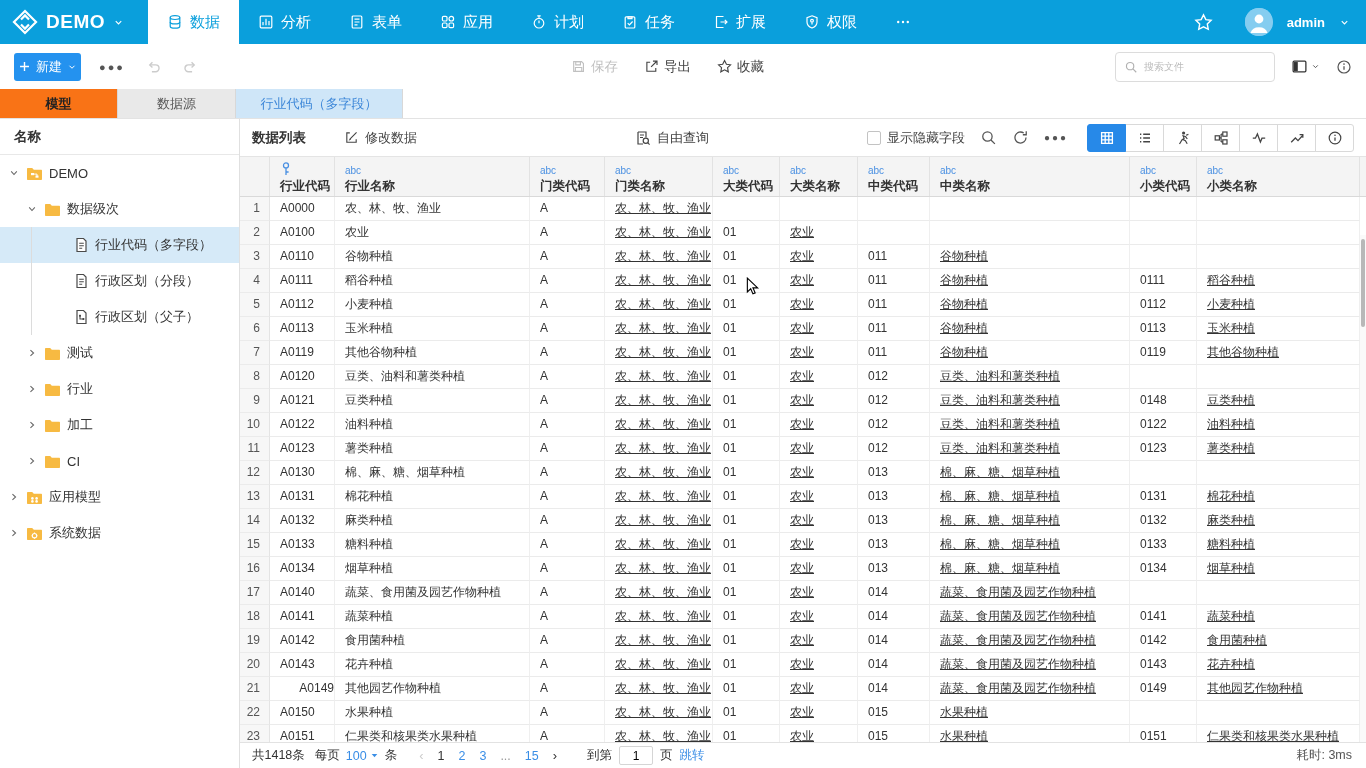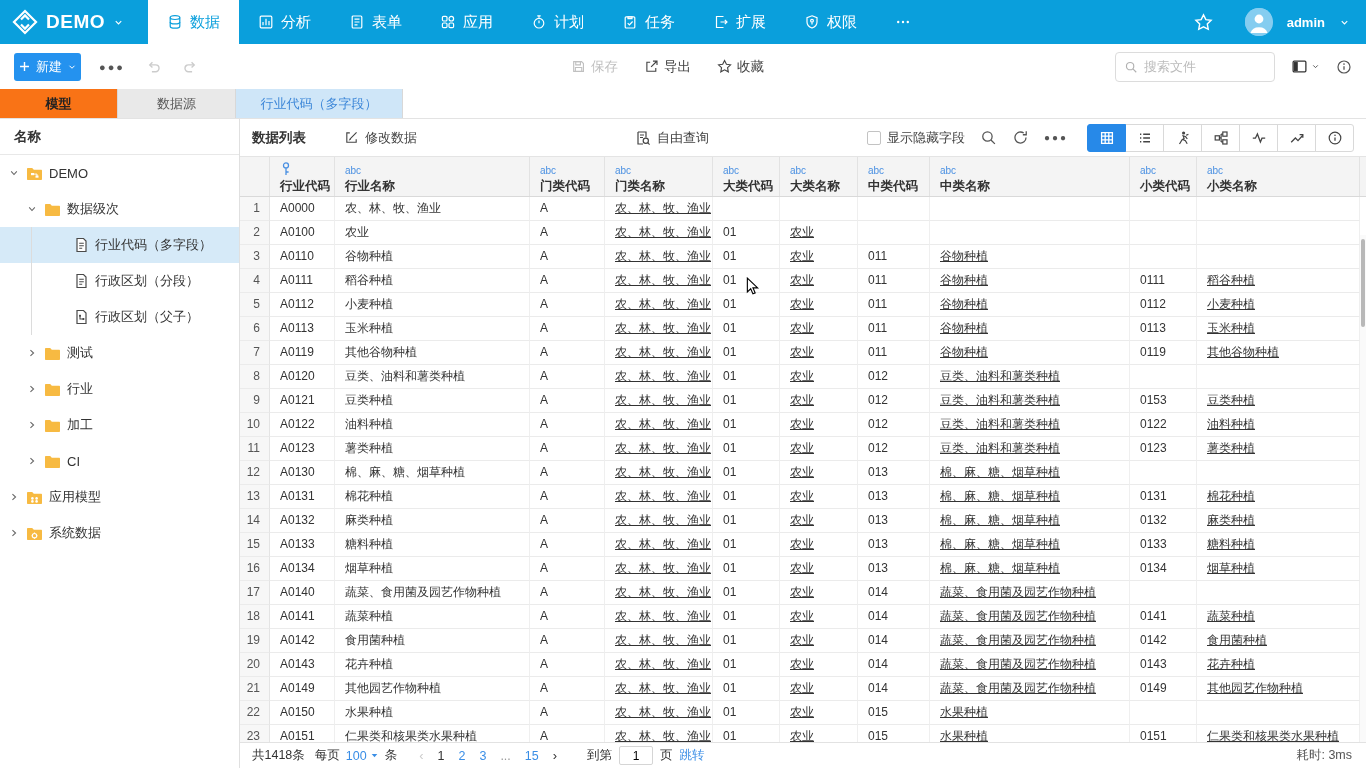--- a/index.html
+++ b/index.html
@@ -27,21 +27,21 @@
              font-size:13px; display:flex; align-items:center; gap:5px; cursor:pointer; font-family:inherit; }
   .tb-dots { color:#555; font-size:11px; letter-spacing:2px; margin-left:18px; cursor:pointer; }
   .tb-ic { margin-left:20px; color:#ccc; cursor:pointer; }
   .tb-center { position:absolute; left:50%; top:0; height:45px; transform:translateX(-58%);
                display:flex; align-items:center; gap:26px; }
   .tb-act { display:flex; align-items:center; gap:5px; font-size:13.5px; color:#444; cursor:pointer; }
   .tb-act.disabled { color:#c0c0c0; }
   .tb-right { margin-left:auto; display:flex; align-items:center; gap:16px; }
   .searchbox { width:160px; height:30px; border:1px solid #dcdcdc; border-radius:4px; display:flex;
                align-items:center; padding:0 8px; gap:6px; color:#b9b9b9; }
-  .searchbox input { border:none; outline:none; width:110px; font-size:13px; font-family:inherit; color:#333; }
+  .searchbox input { border:none; outline:none; width:110px; font-size:10px; font-family:inherit; color:#333; }
   .searchbox input::placeholder { color:#bbb; }
   .cols-toggle { display:flex; align-items:center; gap:3px; color:#333; cursor:pointer; }
 
   
   .tabstrip { height:30px; display:flex; background:#fff; border-bottom:1px solid #e3e3e3; }
   .tab { width:118px; display:flex; align-items:center; justify-content:center; font-size:13px;
          color:#555; background:#e9e9e9; border-right:1px solid #d8d8d8; cursor:pointer; }
   .tab.active { background:#f97316; color:#222; font-weight:bold; }
   .tab.highlight { width:167px; background:#cfe6f8; color:#3d87d8; }
   .tabstrip .filler { flex:1; background:#fff; }
@@ -761,21 +761,21 @@
           <div class="grid-row">
             <div class="gc num" style="width: 30px;">9</div>
             <div class="gc" style="width: 65px;">A0121</div>
             <div class="gc" style="width: 195px;">豆类种植</div>
             <div class="gc" style="width: 75px;">A</div>
             <div class="gc ref" style="width: 108px;">农、林、牧、渔业</div>
             <div class="gc" style="width: 67px;">01</div>
             <div class="gc ref" style="width: 78px;">农业</div>
             <div class="gc" style="width: 72px;">012</div>
             <div class="gc ref" style="width: 200px;">豆类、油料和薯类种植</div>
-            <div class="gc" style="width: 67px;">0153</div>
+            <div class="gc" style="width: 67px;">0148</div>
             <div class="gc ref" style="width: 163px;">豆类种植</div>
           </div>
           <div class="grid-row">
             <div class="gc num" style="width: 30px;">10</div>
             <div class="gc" style="width: 65px;">A0122</div>
             <div class="gc" style="width: 195px;">油料种植</div>
             <div class="gc" style="width: 75px;">A</div>
             <div class="gc ref" style="width: 108px;">农、林、牧、渔业</div>
             <div class="gc" style="width: 67px;">01</div>
             <div class="gc ref" style="width: 78px;">农业</div>
@@ -909,21 +909,21 @@
             <div class="gc ref" style="width: 108px;">农、林、牧、渔业</div>
             <div class="gc" style="width: 67px;">01</div>
             <div class="gc ref" style="width: 78px;">农业</div>
             <div class="gc" style="width: 72px;">014</div>
             <div class="gc ref" style="width: 200px;">蔬菜、食用菌及园艺作物种植</div>
             <div class="gc" style="width: 67px;">0143</div>
             <div class="gc ref" style="width: 163px;">花卉种植</div>
           </div>
           <div class="grid-row">
             <div class="gc num" style="width: 30px;">21</div>
-            <div class="gc" style="width: 65px;">A0149</div>
+            <div class="gc" style="width: 65px; text-align: right;">A0149</div>
             <div class="gc" style="width: 195px;">其他园艺作物种植</div>
             <div class="gc" style="width: 75px;">A</div>
             <div class="gc ref" style="width: 108px;">农、林、牧、渔业</div>
             <div class="gc" style="width: 67px;">01</div>
             <div class="gc ref" style="width: 78px;">农业</div>
             <div class="gc" style="width: 72px;">014</div>
             <div class="gc ref" style="width: 200px;">蔬菜、食用菌及园艺作物种植</div>
             <div class="gc" style="width: 67px;">0149</div>
             <div class="gc ref" style="width: 163px;">其他园艺作物种植</div>
           </div>

